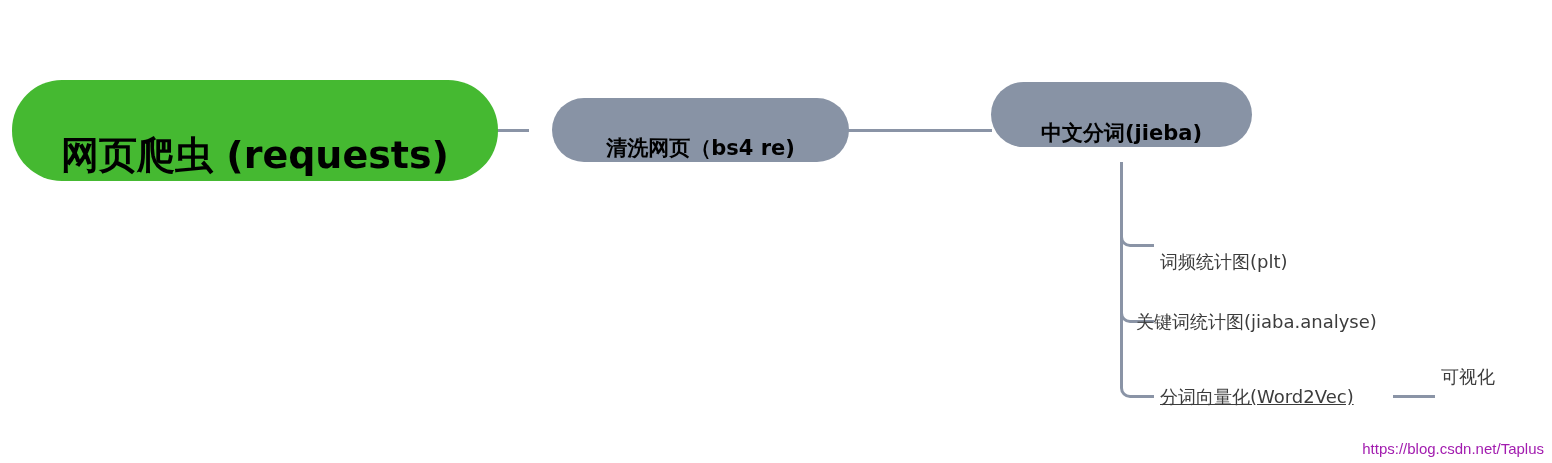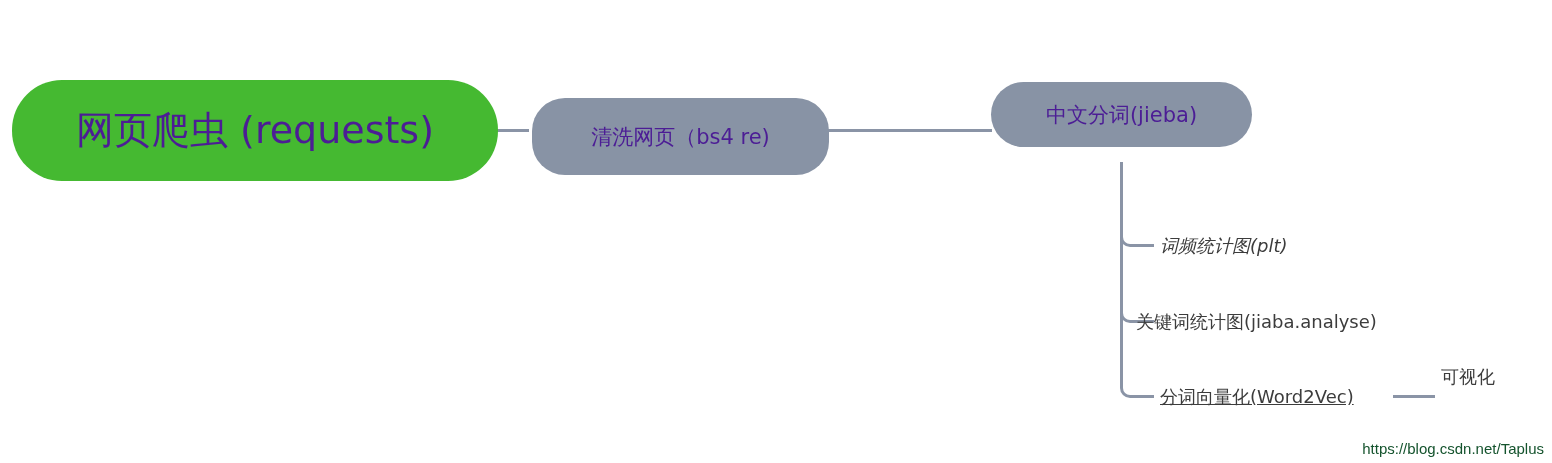--- a/index.html
+++ b/index.html
@@ -1,30 +1,30 @@
 <!DOCTYPE html>
 <html><head>
 <meta charset="utf-8">
 <style>
   html, body { margin: 0; padding: 0; background: #ffffff; }
   body { width: 1552px; height: 463px; position: relative; overflow: hidden;
          font-family: "DejaVu Sans", "Liberation Sans", sans-serif; }
   .line { position: absolute; background: #8a94a6; }
-  .node { position: absolute; display: flex; align-items: center; justify-content: center;
-          color: #4c1d95; font-weight: normal; box-sizing: border-box; white-space: nowrap; }
+  .node { position: absolute; display: flex; align-items: flex-end; justify-content: center;
+          color: #000000; font-weight: bold; box-sizing: border-box; white-space: nowrap; }
   .root { left: 12px; top: 80px; width: 486px; height: 101px; border-radius: 50px;
           background: #45b931; font-size: 38px; }
   .main { background: #8893a5; border-radius: 33px; font-size: 21px; }
-  .n1 { left: 532px; top: 98px; width: 297px; height: 77px; }
+  .n1 { left: 552px; top: 98px; width: 297px; height: 64px; }
   .n2 { left: 991px; top: 82px; width: 261px; height: 65px; }
   .sub { position: absolute; color: #3c3c3c; font-size: 18px; white-space: nowrap; }
   .elbow { position: absolute; left: 1120px; width: 34px; height: 14px;
            border-left: 3px solid #8a94a6; border-bottom: 3px solid #8a94a6;
            border-bottom-left-radius: 10px; box-sizing: border-box; }
-  .watermark { position: absolute; right: 8px; bottom: 6px; color: #14532d; font-size: 15px;
+  .watermark { position: absolute; right: 8px; bottom: 6px; color: #a21caf; font-size: 15px;
                font-family: "Liberation Sans", sans-serif; }
 </style>
 </head>
 <body>
 
 <div class="line" style="left:497px;top:129px;width:32px;height:3px;"></div>
 <div class="line" style="left:824px;top:129px;width:168px;height:3px;"></div>
 <div class="line" style="left:1120px;top:162px;width:3px;height:222px;"></div>
 <div class="elbow" style="top:233px;"></div>
 <div class="elbow" style="top:309px;"></div>
@@ -34,18 +34,18 @@
 <div class="node root">
   <span>网页爬虫 (requests)</span>
 </div>
 <div class="node main n1">
   <span>清洗网页（bs4 re)</span>
 </div>
 <div class="node main n2">
   <span>中文分词(jieba)</span>
 </div>
 
-<div class="sub" style="left:1160px;top:234px;font-style:italic;">词频统计图(plt)</div>
+<div class="sub" style="left:1160px;top:250px;">词频统计图(plt)</div>
 <div class="sub" style="left:1136px;top:310px;">关键词统计图(jiaba.analyse)</div>
 <div class="sub" style="left:1160px;top:385px;text-decoration:underline;">分词向量化(Word2Vec)</div>
 <div class="sub" style="left:1441px;top:365px;">可视化</div>
 
 <div class="watermark">https://blog.csdn.net/Taplus</div>
 
 </body></html>

